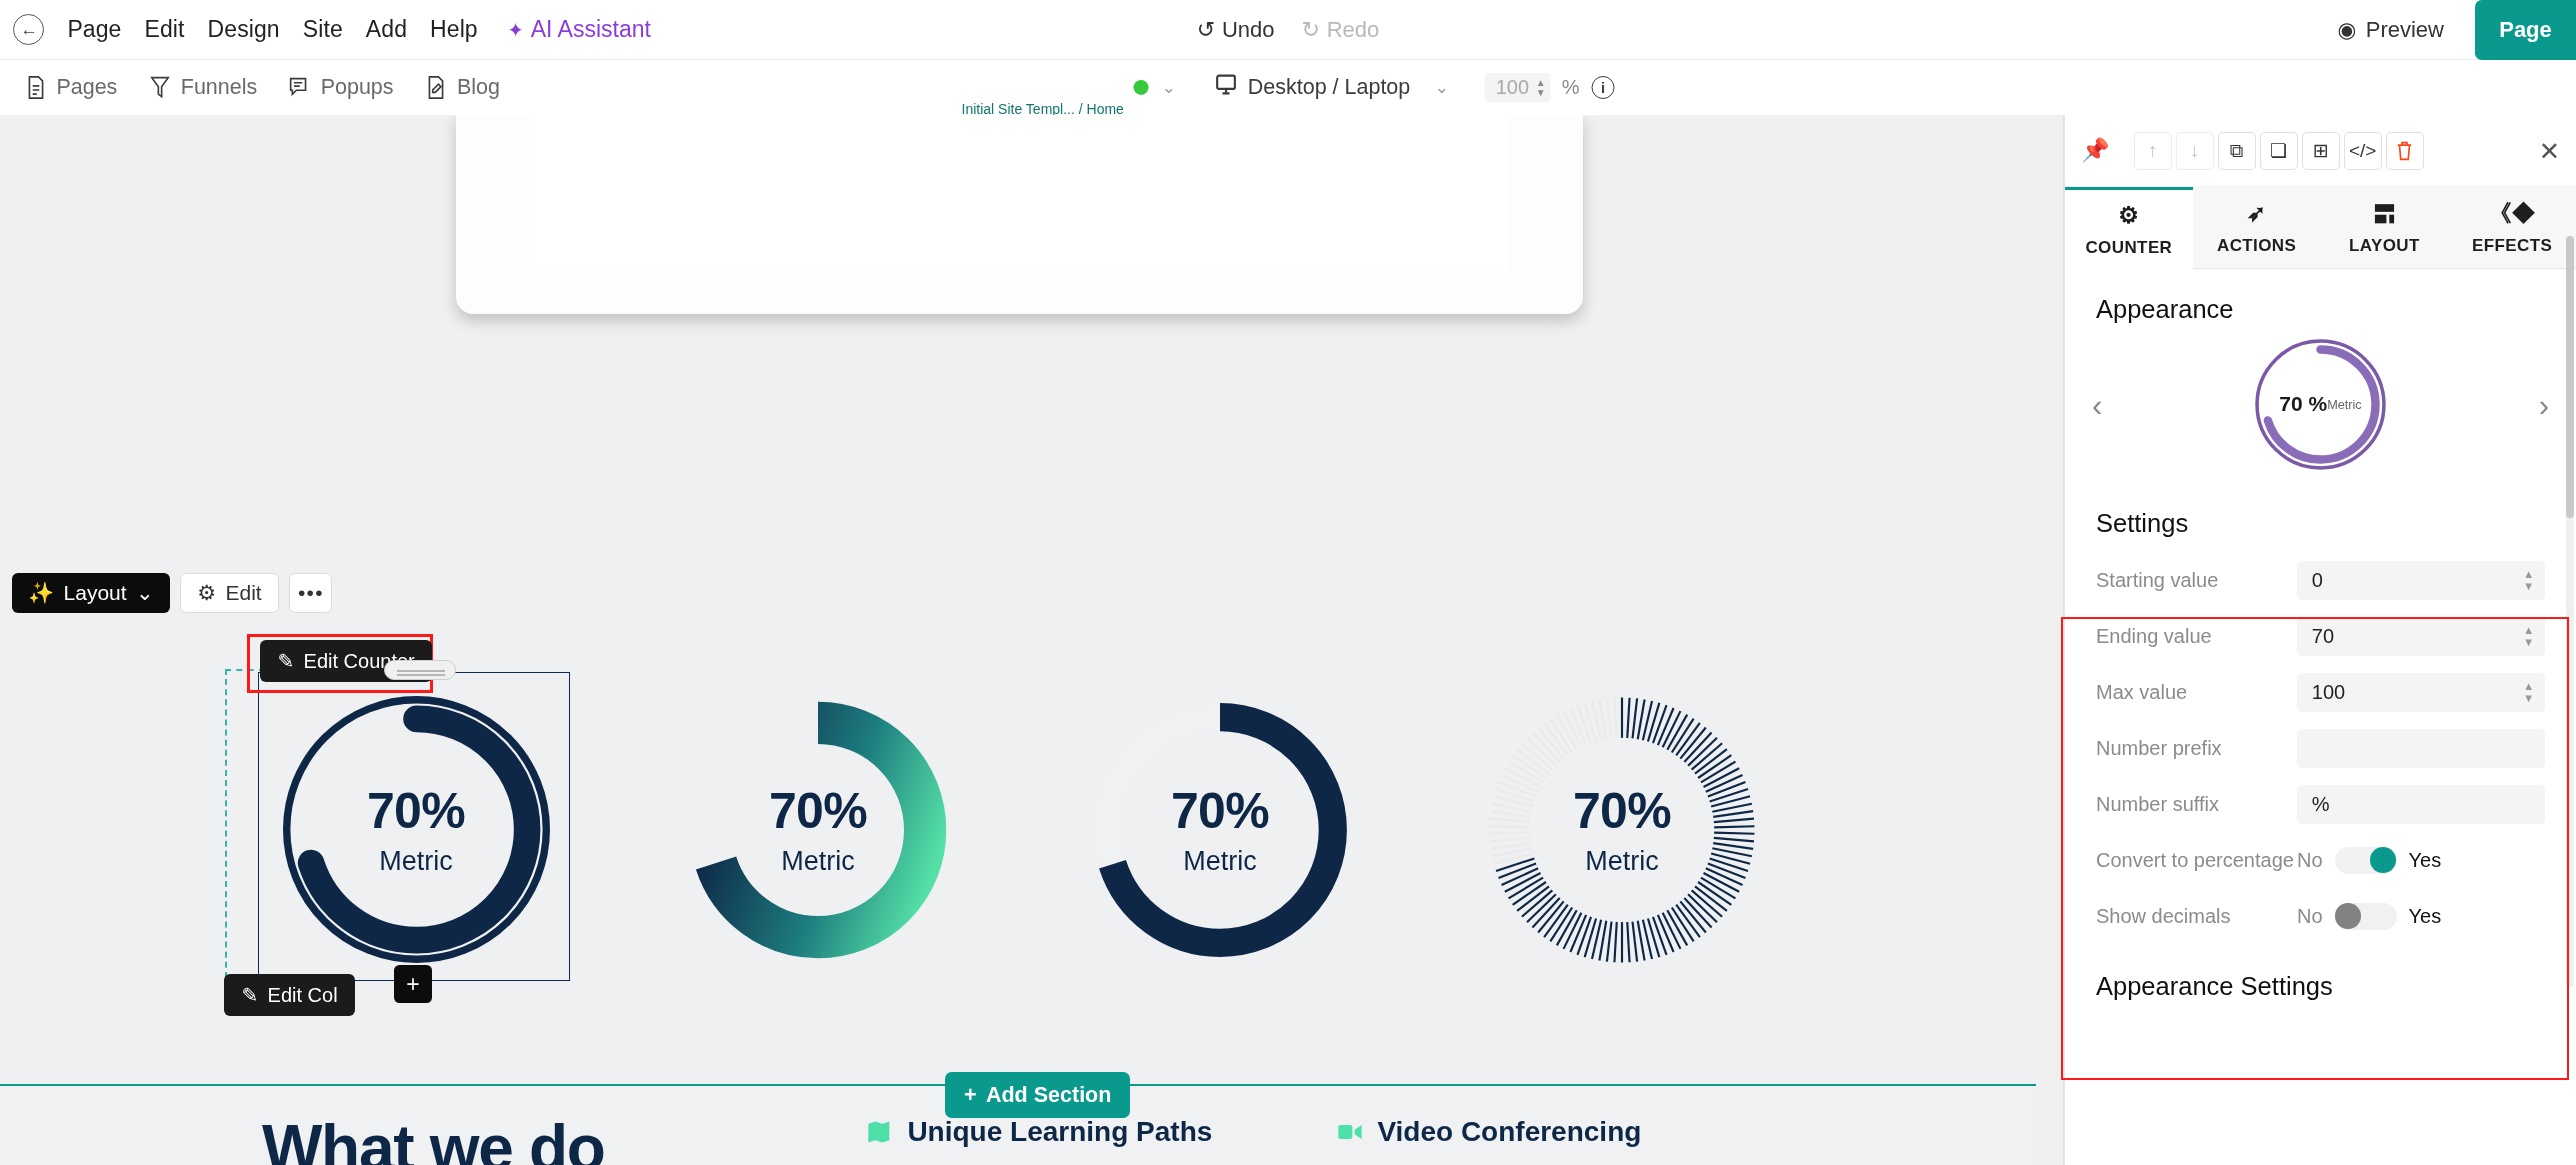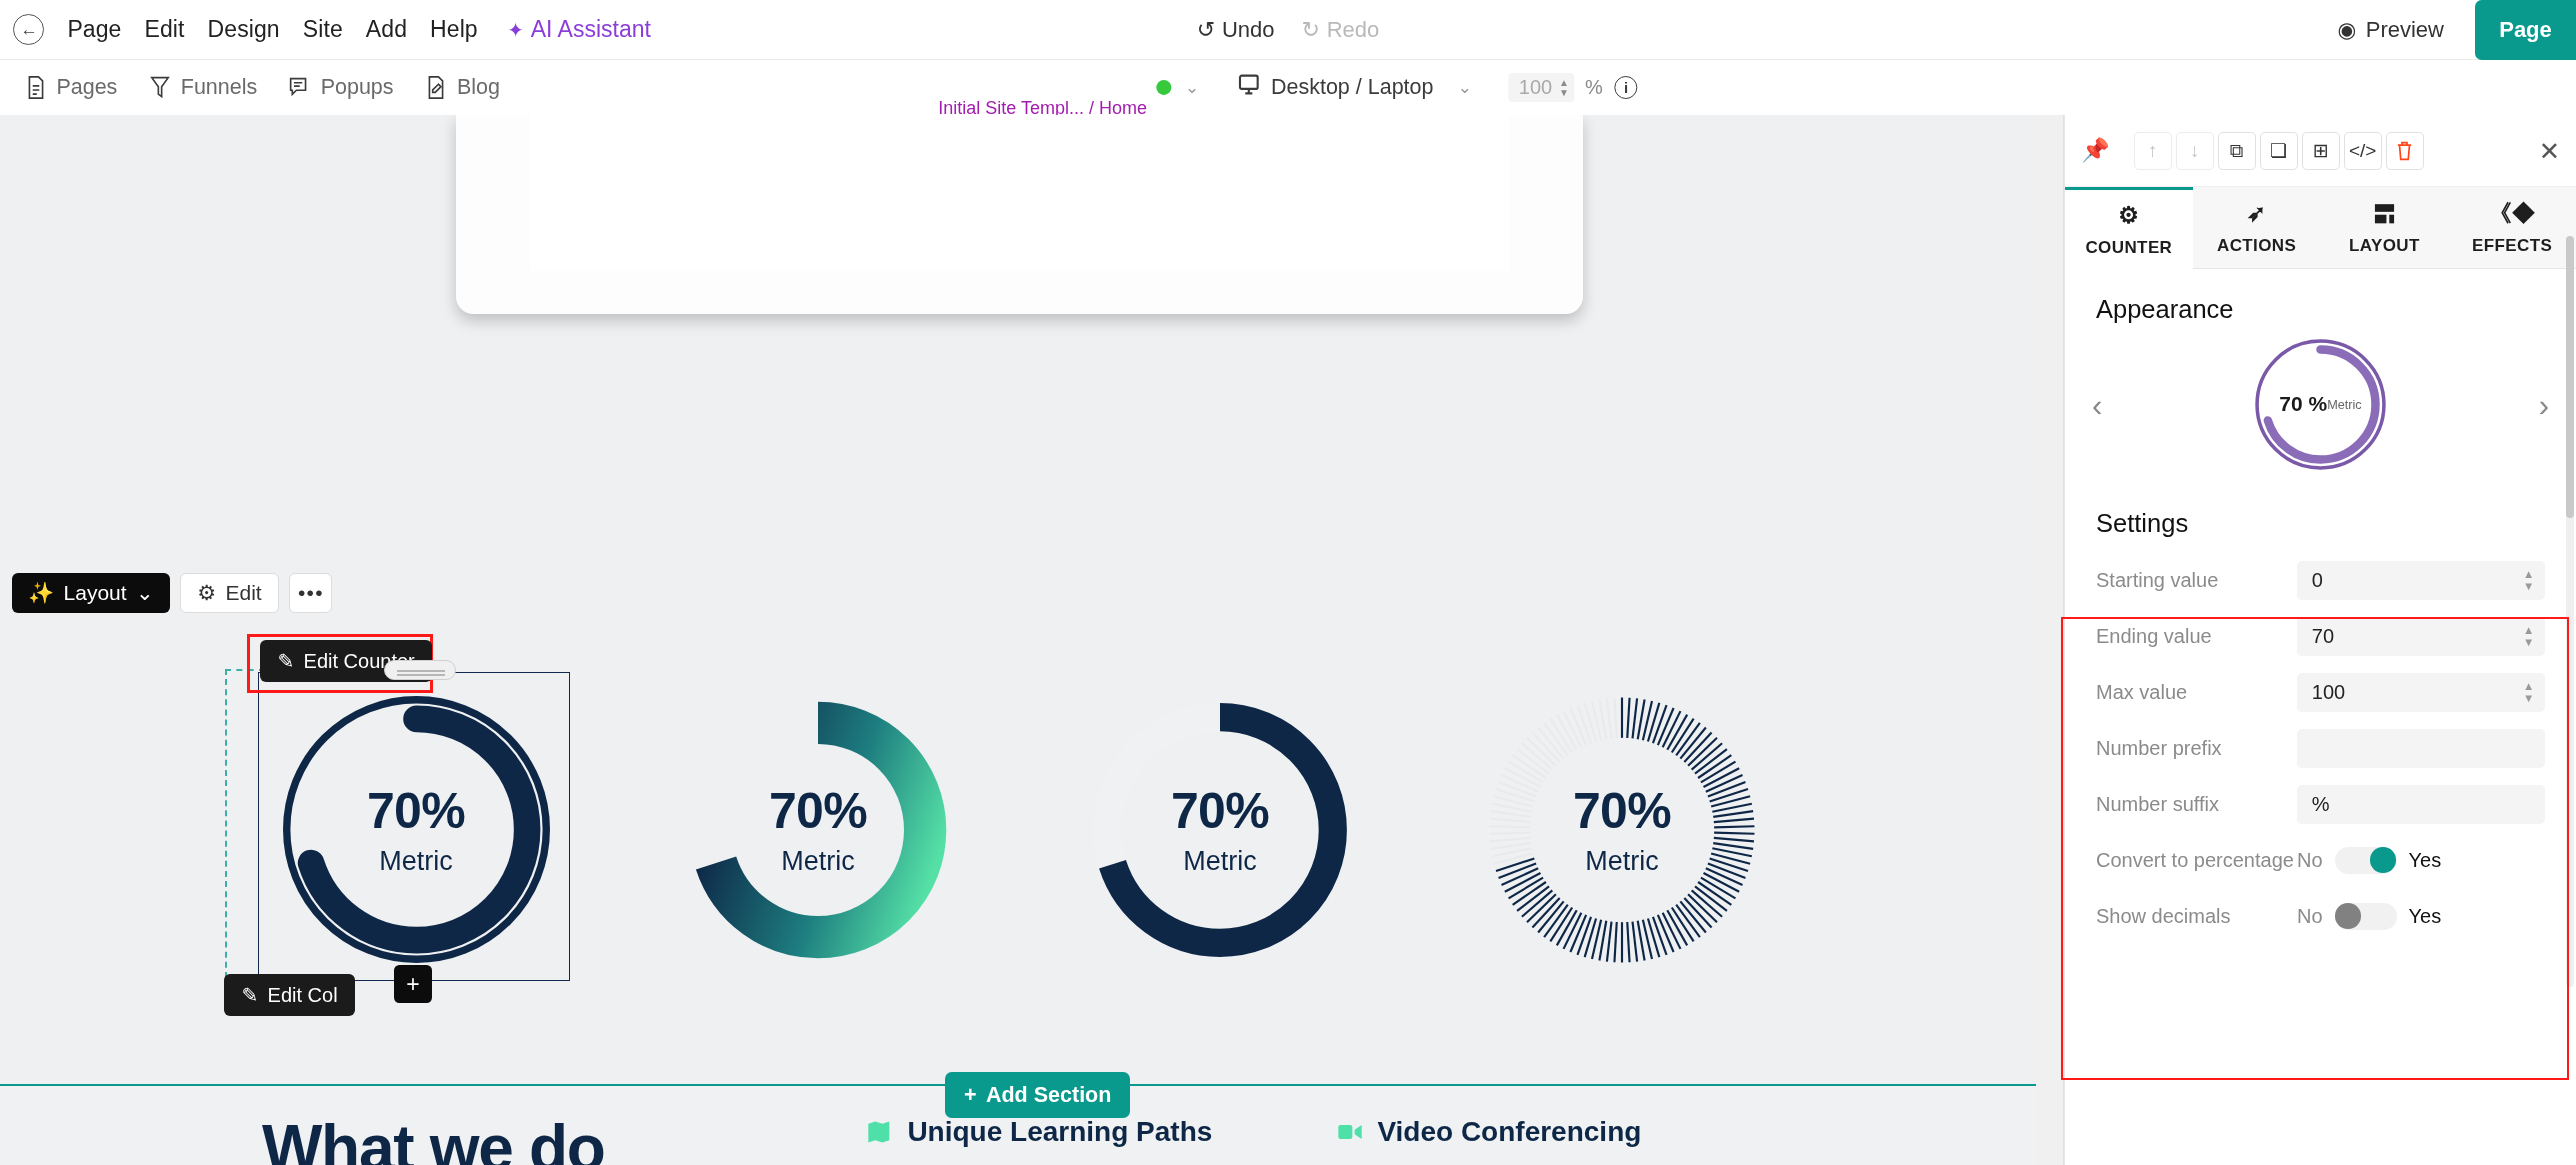--- a/index.html
+++ b/index.html
@@ -65,21 +65,21 @@
   .subbar-item {
     display: flex; align-items: center; gap: 9.4px;
     font-size: 21.5px; color: #6a6a6a; margin-left: 31px; white-space: nowrap;
   }
   .subbar-item:first-child { margin-left: 24px; align-items: center; }
   .sb-ico { width: 23px; height: 23px; display: flex; align-items: center; justify-content: center; color: #3b3b3b; }
   .subbar-center {
     position: absolute; left: 50%; transform: translateX(-50%);
     display: flex; align-items: center; gap: 0;
   }
-  .site-path { font-size: 18px; color: #a21caf; white-space: nowrap; margin-top: 42px; }
+  .site-path { font-size: 14px; color: #0f766e; white-space: nowrap; margin-top: 42px; }
   .green-dot { width: 14.8px; height: 14.8px; border-radius: 50%; background: #37c93c; margin-left: 9.4px; }
   .chev { color: #999; font-size: 17.4px; margin-left: 13.4px; }
   .device-sel { display: flex; align-items: center; gap: 10.7px; margin-left: 38px; font-size: 21.5px; color: #3b3b3b; white-space: nowrap; }
   .zoom-box {
     display: flex; align-items: center; margin-left: 36px;
     background: #f4f4f4; border-radius: 4px; padding: 2.7px 5.4px 2.7px 10.7px; gap: 6.7px;
   }
   .zoom-val { font-size: 20px; color: #a9a9a9; }
   .spinner { display: flex; flex-direction: column; gap: 1.3px; font-size: 10px; color: #8a8a8a; line-height: .9; }
   .pct { font-size: 20px; color: #8a8a8a; margin-left: 10.7px; }
@@ -751,20 +751,21 @@
           <span class="toggle-row">
             <span class="tg-no">No</span>
             <span class="switch off">
                 <span class="knob"></span>
               </span>
             <span class="tg-yes">Yes</span>
           </span>
         </div>
       </div>
 
+      <div class="appsettings-title">Appearance Settings</div>
     </div>
 
     <div class="scroll-track"></div>
     <div class="scroll-thumb"></div>
   </div>
 
   <div class="red-box-settings"></div>
 </div>
 
 

